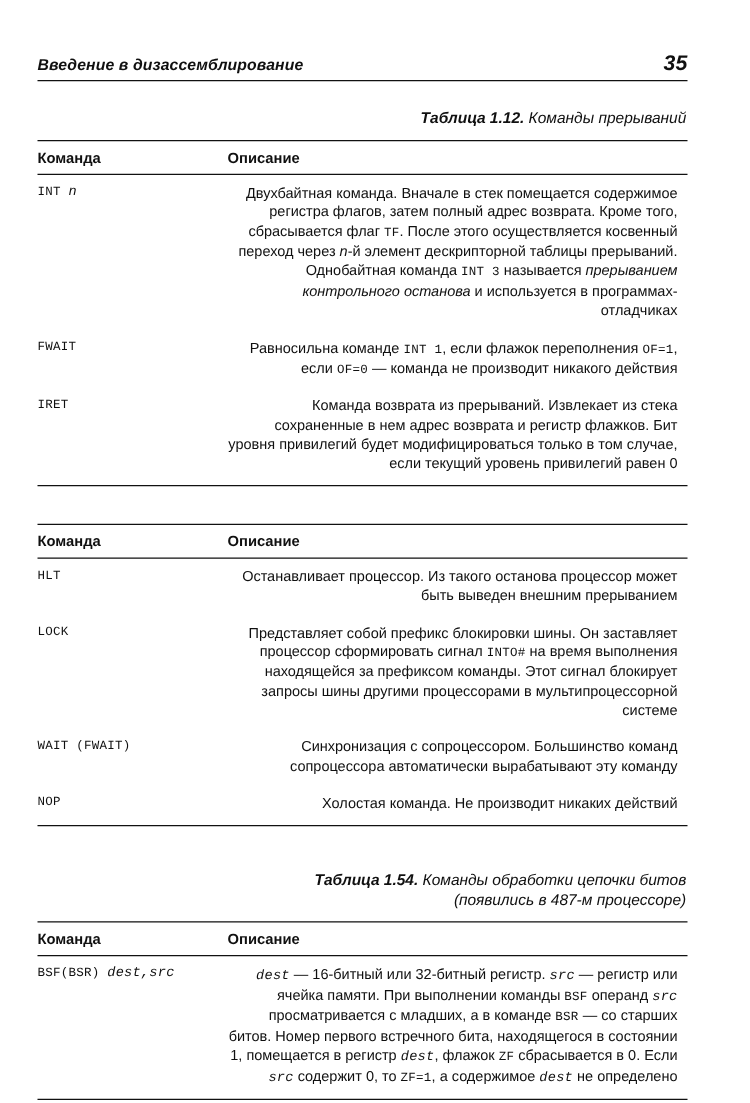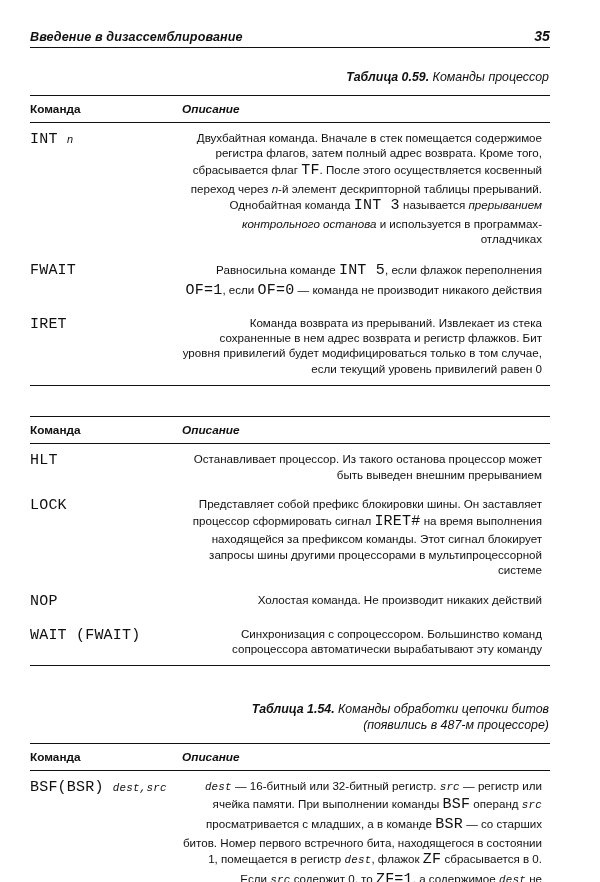--- a/index.html
+++ b/index.html
@@ -12,38 +12,38 @@
     height: 882px;
     font-family: "Liberation Sans", sans-serif;
     color: #101010;
     -webkit-font-smoothing: antialiased;
   }
   .page {
     position: relative;
     width: 576px;
     height: 882px;
     box-sizing: border-box;
-    padding: 28px 26px 0 30px;
+    padding: 41px 26px 0 30px;
     overflow: hidden;
   }
 
   
   .runhead {
     display: flex;
     align-items: baseline;
     justify-content: space-between;
     font-style: italic;
     font-weight: bold;
     font-size: 12.6px;
     letter-spacing: 0.1px;
     padding-bottom: 3px;
     border-bottom: 1.6px solid #111;
   }
   .runhead .title { font-style: italic; font-weight: bold; }
-  .runhead .folio { font-style: italic; font-weight: bold; font-size: 14px; }
+  .runhead .folio { font-style: italic; font-weight: bold; font-size: 17px; }
 
   
   .tblock { margin-top: 22px; }
   .tblock.t2 { margin-top: 30px; }
   .tblock.t3 { margin-top: 36px; }
 
   .caption {
     text-align: right;
     font-style: italic;
     font-size: 12.4px;
@@ -67,42 +67,42 @@
   table.tbl thead th {
     text-align: left;
     font-size: 11.8px;
     font-weight: bold;
     padding: 6px 0 6px 0;
     border-top: 1.7px solid #111;
     border-bottom: 1.2px solid #111;
     vertical-align: bottom;
     margin-left: 24px;
   }
-  table.tbl thead th.hdesc { padding-left: 2px; font-style: italic; }
+  table.tbl thead th.hdesc { padding-left: 2px; }
 
   table.tbl tbody td {
     vertical-align: top;
     padding: 7px 0 7px 0;
     font-size: 11.6px;
     line-height: 1.33;
   }
   table.tbl tbody td.cmd {
     font-family: "Liberation Mono", "DejaVu Sans Mono", monospace;
     font-size: 11.1px;
     letter-spacing: 0.2px;
     white-space: nowrap;
     padding-right: 6px;
   }
   table.tbl tbody td.desc { padding-left: 2px; padding-right: 8px; text-align: right; }
   table.tbl tbody tr:last-child td { border-bottom: 1.7px solid #111; padding-bottom: 9px; }
 
   
   .mono {
     font-family: "Liberation Mono", "DejaVu Sans Mono", monospace;
-    font-size: 15px;
+    font-size: 10px;
     letter-spacing: 0.2px;
   }
   .mono-i {
     font-family: "Liberation Mono", "DejaVu Sans Mono", monospace;
     font-size: 10.9px;
     font-style: italic;
     letter-spacing: 0.2px;
   }
   .it { font-style: italic; }
 </style>
@@ -111,40 +111,40 @@
 
 <div class="page">
 
   <div class="runhead">
     <span class="title">Введение в дизассемблирование</span>
     <span class="folio">35</span>
   </div>
 
   <div id="tables-container">
       <div class="tblock t1">
-        <div class="caption"><span class="cap-num">Таблица 0.59.</span><span> Команды процессор</span></div>
+        <div class="caption"><span class="cap-num">Таблица 1.12.</span><span> Команды прерываний</span></div>
         <table class="tbl">
           <colgroup>
             <col class="c-cmd">
             <col class="c-desc">
           </colgroup>
           <thead>
             <tr>
               <th class="hcmd">Команда</th>
               <th class="hdesc">Описание</th>
             </tr>
           </thead>
           <tbody>
             <tr>
               <td class="cmd"><span class="mono">INT </span><span class="mono-i">n</span></td>
               <td class="desc"><span>Двухбайтная команда. Вначале в стек помещается содержимое регистра флагов, затем полный адрес возврата. Кроме того, сбрасывается флаг </span><span class="mono">TF</span><span>. После этого осуществляется косвенный переход через </span><span class="it">n</span><span>-й элемент дескрипторной таблицы прерываний. Однобайтная команда </span><span class="mono">INT 3</span><span> называется </span><span class="it">прерыванием контрольного останова</span><span> и используется в программах-отладчиках</span></td>
             </tr>
             <tr>
               <td class="cmd"><span class="mono">FWAIT</span></td>
-              <td class="desc"><span>Равносильна команде </span><span class="mono">INT 5</span><span>, если флажок переполнения </span><span class="mono">OF=1</span><span>, если </span><span class="mono">OF=0</span><span> — команда не производит никакого действия</span></td>
+              <td class="desc"><span>Равносильна команде </span><span class="mono">INT 1</span><span>, если флажок переполнения </span><span class="mono">OF=1</span><span>, если </span><span class="mono">OF=0</span><span> — команда не производит никакого действия</span></td>
             </tr>
             <tr>
               <td class="cmd"><span class="mono">IRET</span></td>
               <td class="desc"><span>Команда возврата из прерываний. Извлекает из стека сохраненные в нем адрес возврата и регистр флажков. Бит уровня привилегий будет модифицироваться только в том случае, если текущий уровень привилегий равен 0</span></td>
             </tr>
           </tbody>
         </table>
       </div>
       <div class="tblock t2">
         <table class="tbl">
@@ -158,29 +158,29 @@
               <th class="hdesc">Описание</th>
             </tr>
           </thead>
           <tbody>
             <tr>
               <td class="cmd"><span class="mono">HLT</span></td>
               <td class="desc"><span>Останавливает процессор. Из такого останова процессор может быть выведен внешним прерыванием</span></td>
             </tr>
             <tr>
               <td class="cmd"><span class="mono">LOCK</span></td>
-              <td class="desc"><span>Представляет собой префикс блокировки шины. Он заставляет процессор сформировать сигнал </span><span class="mono">IRET#</span><span> на время выполнения находящейся за префиксом команды. Этот сигнал блокирует запросы шины другими процессорами в мультипроцессорной системе</span></td>
+              <td class="desc"><span>Представляет собой префикс блокировки шины. Он заставляет процессор сформировать сигнал </span><span class="mono">INTO#</span><span> на время выполнения находящейся за префиксом команды. Этот сигнал блокирует запросы шины другими процессорами в мультипроцессорной системе</span></td>
+            </tr>
+            <tr>
+              <td class="cmd"><span class="mono">WAIT (FWAIT)</span></td>
+              <td class="desc"><span>Синхронизация с сопроцессором. Большинство команд сопроцессора автоматически вырабатывают эту команду</span></td>
             </tr>
             <tr>
               <td class="cmd"><span class="mono">NOP</span></td>
               <td class="desc"><span>Холостая команда. Не производит никаких действий</span></td>
-            </tr>
-            <tr>
-              <td class="cmd"><span class="mono">WAIT (FWAIT)</span></td>
-              <td class="desc"><span>Синхронизация с сопроцессором. Большинство команд сопроцессора автоматически вырабатывают эту команду</span></td>
             </tr>
           </tbody>
         </table>
       </div>
       <div class="tblock t3">
         <div class="caption"><span class="cap-num">Таблица 1.54.</span><span> Команды обработки цепочки битов</span><span class="cap-sub">(появились в 487-м процессоре)</span></div>
         <table class="tbl">
           <colgroup>
             <col class="c-cmd">
             <col class="c-desc">

